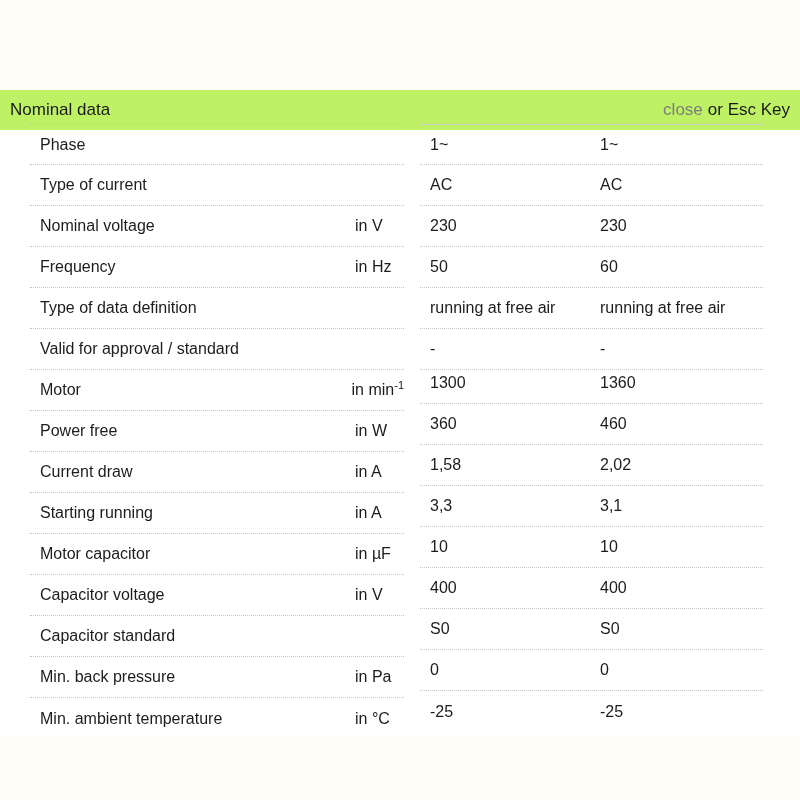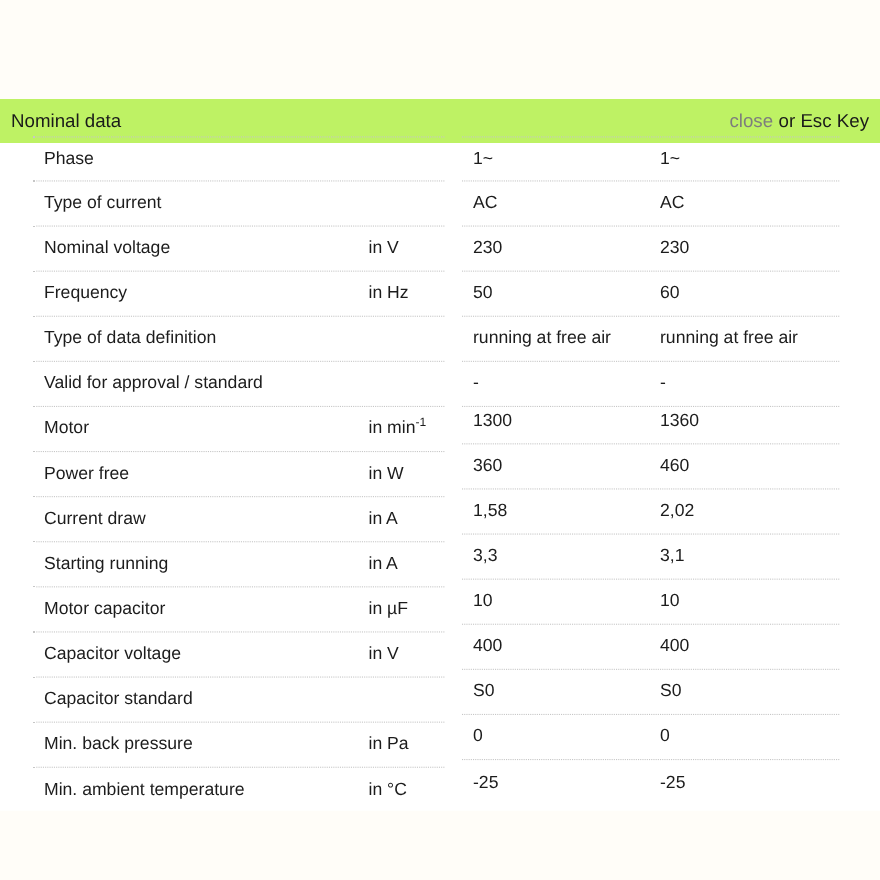--- a/index.html
+++ b/index.html
@@ -69,21 +69,21 @@
   .group-left .row:last-child,
   .group-right .row:last-child { border-bottom: none; align-items: center; }
   .group-right .row.shift-start { margin-top: -7px; }
   .c-label {
     width: 305px;
     padding-left: 10px;
     box-sizing: border-box;
     white-space: nowrap;
     overflow: hidden;
   }
-  .c-unit { flex: 1; white-space: nowrap; }
+  .c-unit { flex: 1; white-space: nowrap; margin-left: 20px; }
   .c-unit sup { font-size: 11px; line-height: 0; }
   .c-v1 {
     width: 170px;
     padding-left: 10px;
     box-sizing: border-box;
     white-space: nowrap;
     overflow: hidden;
   }
   .c-v2 {
     flex: 1;

